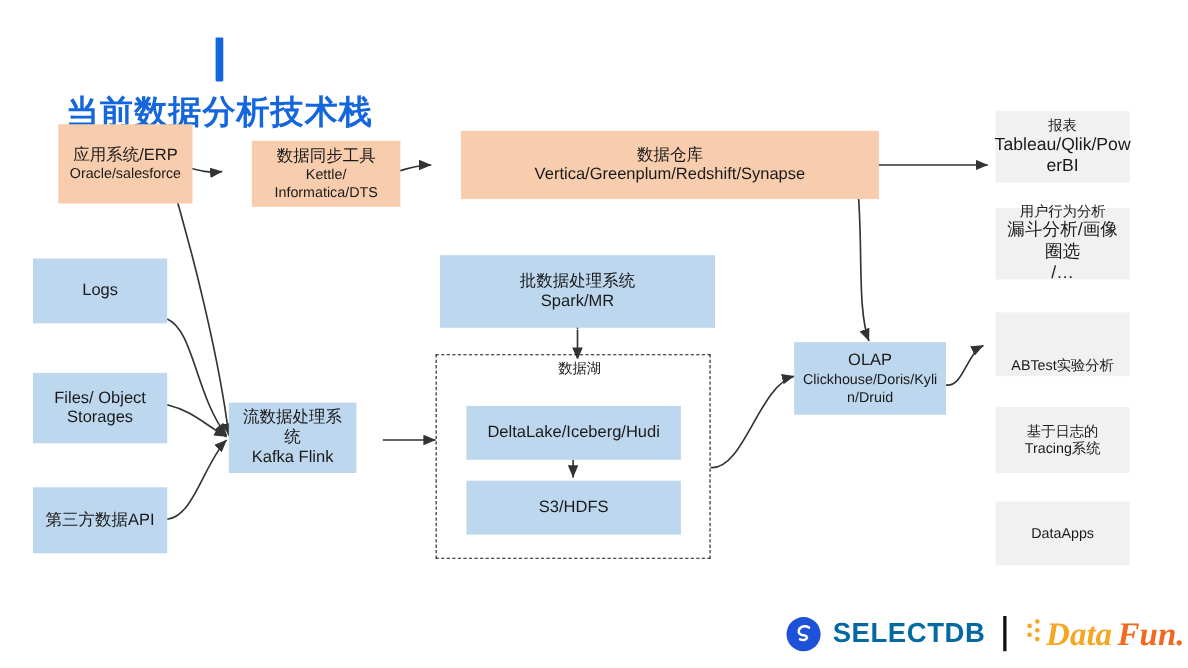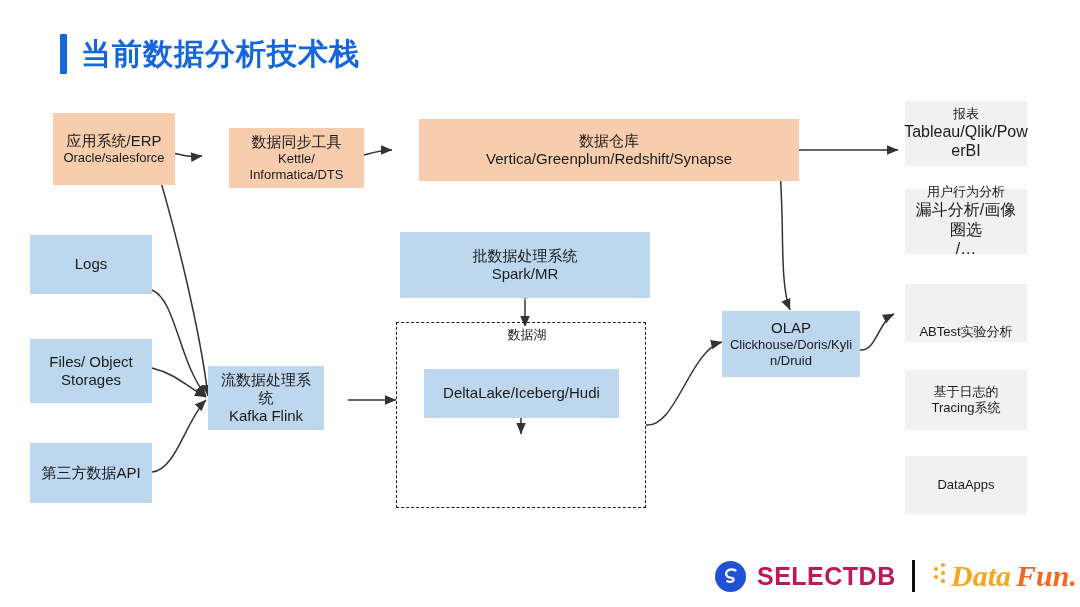--- a/index.html
+++ b/index.html
@@ -2,21 +2,21 @@
 <html><head>
 <meta charset="utf-8">
 <style>
   html,body{margin:0;padding:0;background:#ffffff;}
   body{width:1080px;height:607px;position:relative;overflow:hidden;
        font-family:"Liberation Sans","DejaVu Sans",sans-serif;color:#1a1a1a;}
 
   #diagram-canvas{position:absolute;inset:0;}
 
   
-  .title-wrap{position:absolute;left:60px;top:34px;display:flex;align-items:center;gap:14px;}
+  .title-wrap{position:absolute;left:60px;top:34px;display:flex;align-items:center;gap:14px;flex-direction:column;}
   .title-bar{width:7px;height:40px;background:#1466dd;border-radius:1px;}
   .title-text{font-size:30px;font-weight:bold;color:#1466dd;letter-spacing:1px;line-height:1;}
 
   
   .node{position:absolute;box-sizing:border-box;display:flex;flex-direction:column;
         align-items:center;justify-content:center;text-align:center;
         padding:2px 6px;line-height:1.22;}
   .node .l1{font-size:15px;}
   .node .l2{font-size:13px;}
   .node.solo .l1{font-size:15px;}
@@ -34,21 +34,21 @@
               background:#ffffff;padding:0 6px;}
 
   
   #wires{position:absolute;left:0;top:0;width:1080px;height:607px;pointer-events:none;}
 
   
   .footer{position:absolute;left:715px;top:558px;display:flex;align-items:center;gap:16px;}
   .sel-logo{display:flex;align-items:center;gap:11px;}
   .sel-mark{width:31px;height:31px;border-radius:50%;background:#1c51d8;
             display:flex;align-items:center;justify-content:center;}
-  .sel-word{font-size:25px;font-weight:bold;color:#be185d;letter-spacing:0.5px;}
+  .sel-word{font-size:25px;font-weight:bold;color:#0369a1;letter-spacing:0.5px;}
   .divider{width:3px;height:32px;background:#111;}
   .df-logo{display:flex;align-items:center;}
 </style>
 </head>
 <body>
 
 <div id="diagram-canvas">
 
   <div class="title-wrap">
     <div class="title-bar"></div>
@@ -133,20 +133,23 @@
     <div class="l1">Kafka   Flink</div>
   </div>
 
   <div class="lake" style="left:396px;top:322px;width:250px;height:186px;"></div>
   <div class="lake-label" style="left:486px;top:326px;width:70px;">数据湖</div>
 
   <div class="node blue solo" style="left:424px;top:369px;width:195px;height:49px;">
     <div class="l1">DeltaLake/Iceberg/Hudi</div>
   </div>
 
+  <div class="node blue solo" style="left:424px;top:437px;width:195px;height:49px;">
+    <div class="l1">S3/HDFS</div>
+  </div>
 
   <div class="node blue" style="left:722px;top:311px;width:138px;height:66px;">
     <div class="l1">OLAP</div>
     <div class="l2">Clickhouse/Doris/Kyli</div>
     <div class="l2">n/Druid</div>
   </div>
 
   <div class="node grey small" style="left:905px;top:101px;width:122px;height:65px;">
     <div class="l1">报表</div>
     <div class="l2">Tableau/Qlik/Pow</div>

